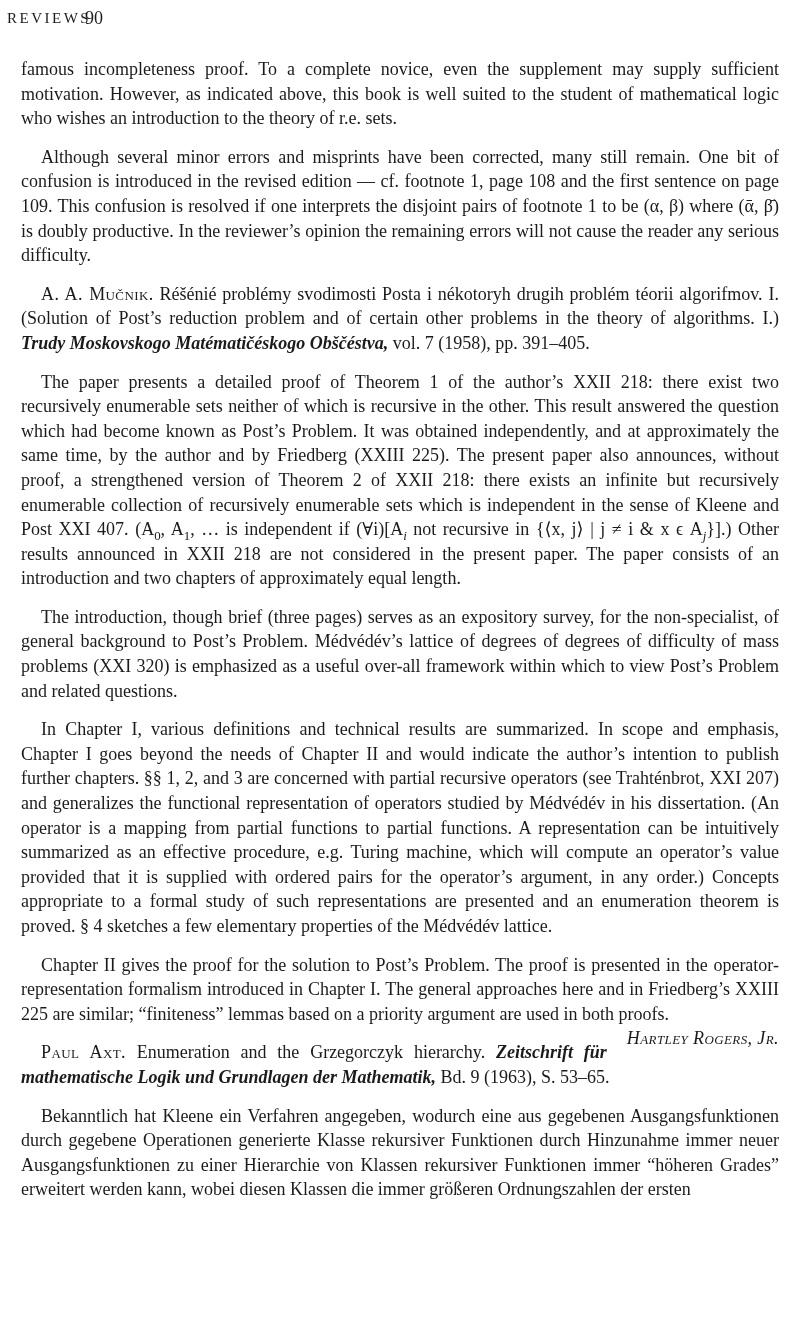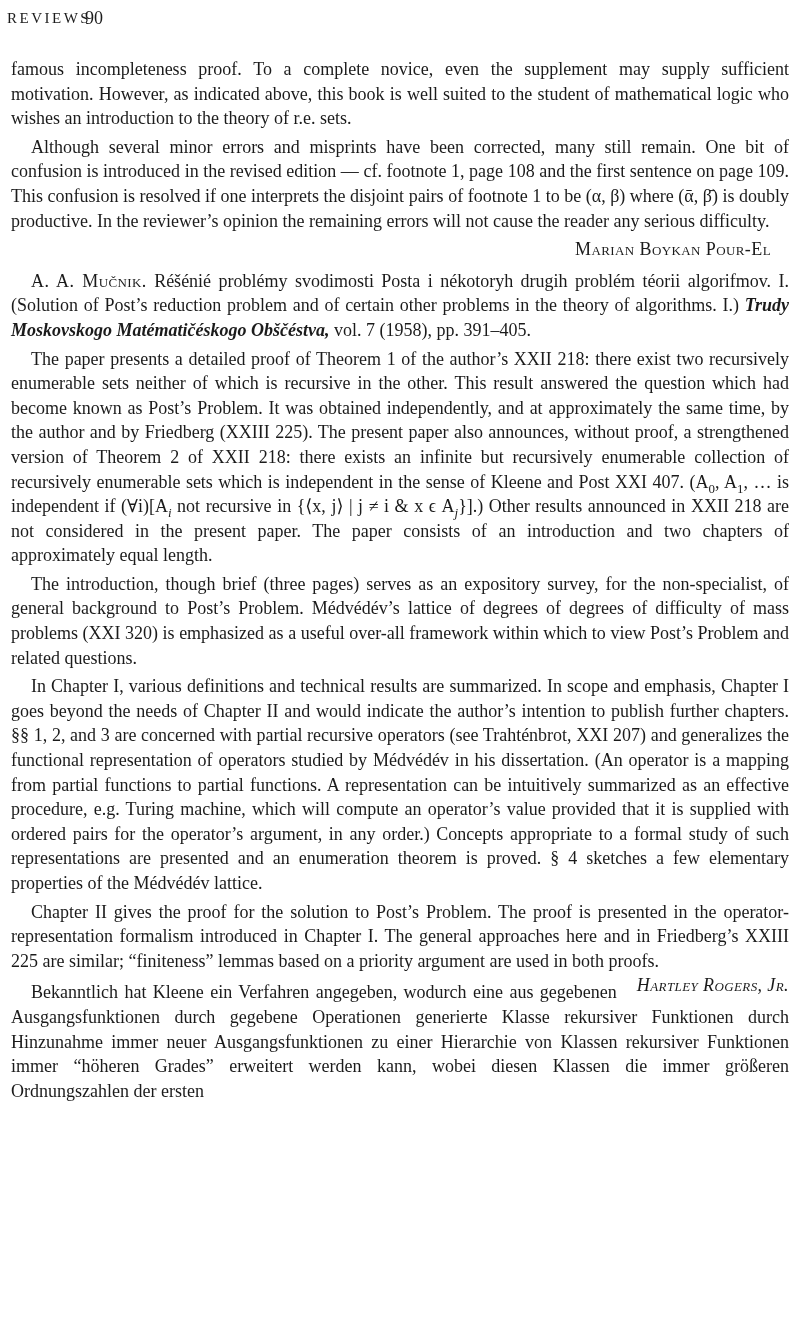--- a/index.html
+++ b/index.html
@@ -14,21 +14,21 @@
     line-height: 24.6px;
     overflow: hidden;
     padding: 6px 7px 0 7px;
     margin: 0 auto;
   }
   .page-header { position: relative; height: 26px; margin-bottom: 25px; }
   .page-number { position: absolute; left: 78px; top: 0; }
   .running-title { display: block; text-align: left; letter-spacing: 2.5px; font-size: 15px; }
   .section { margin: 0; }
   .section + .section { margin-top: 7px; }
-  p.para { margin: 4px; text-align: justify; }
+  p.para { margin: 14px; text-align: justify; }
   p.para.indent { text-indent: 20px; }
   p.para.right { text-align: right; padding-right: 18px; text-indent: 0; }
   .s-r  { }
   .s-i  { }
   .s-b  { font-weight: normal; }
   .s-bi { font-weight: bold; font-style: italic; }
   .s-sc { font-variant: small-caps; letter-spacing: 0.4px; }
   .s-scf{ font-variant: small-caps; letter-spacing: 0.4px; float: right; font-style: italic; }
   .s-sub  { vertical-align: sub; font-size: 0.72em; line-height: 0; }
   .s-isub { vertical-align: sub; font-size: 0.72em; line-height: 0; font-style: italic; }
@@ -38,26 +38,26 @@
 
 <div class="page">
   <div class="page-header">
     <span class="page-number">90</span>
     <span class="running-title">REVIEWS</span>
   </div>
   <div class="content">
     <section class="section">
         <p class="para"><span class="s-r">famous incompleteness proof. To a complete novice, even the supplement may supply sufficient motivation. However, as indicated above, this book is well suited to the student of mathematical logic who wishes an introduction to the theory of r.e. sets.</span></p>
         <p class="para indent"><span class="s-r">Although several minor errors and misprints have been corrected, many still remain. One bit of confusion is introduced in the revised edition — cf. footnote 1, page 108 and the first sentence on page 109. This confusion is resolved if one interprets the disjoint pairs of footnote 1 to be (α, β) where (ᾱ, β̄) is doubly productive. In the reviewer’s opinion the remaining errors will not cause the reader any serious difficulty.</span></p>
-        <p class="para right"><span class="s-sc">Marian Boykan Pour-El</span></p>
       </section>
     <section class="section">
         <p class="para indent"><span class="s-sc">A. A. Mučnik.</span><span class="s-r"> </span><span class="s-i">Réšénié problémy svodimosti Posta i nékotoryh drugih problém téorii algorifmov. I.</span><span class="s-r"> (Solution of Post’s reduction problem and of certain other problems in the theory of algorithms. I.) </span><span class="s-bi">Trudy Moskovskogo Matématičéskogo Obščéstva,</span><span class="s-r"> vol. 7 (1958), pp. 391–405.</span></p>
         <p class="para indent"><span class="s-r">The paper presents a detailed proof of Theorem 1 of the author’s </span><span class="s-b">XXII 218</span><span class="s-r">: there exist two recursively enumerable sets neither of which is recursive in the other. This result answered the question which had become known as Post’s Problem. It was obtained independently, and at approximately the same time, by the author and by Friedberg (</span><span class="s-b">XXIII 225</span><span class="s-r">). The present paper also announces, without proof, a strengthened version of Theorem 2 of </span><span class="s-b">XXII 218</span><span class="s-r">: there exists an infinite but recursively enumerable collection of recursively enumerable sets which is </span><span class="s-i">independent</span><span class="s-r"> in the sense of Kleene and Post </span><span class="s-b">XXI 407</span><span class="s-r">. (</span><span class="s-i">A</span><span class="s-sub">0</span><span class="s-r">, </span><span class="s-i">A</span><span class="s-sub">1</span><span class="s-r">, … is </span><span class="s-i">independent</span><span class="s-r"> if (</span><span class="s-b">∀</span><span class="s-i">i</span><span class="s-r">)[</span><span class="s-i">A</span><span class="s-isub">i</span><span class="s-r"> not recursive in {⟨</span><span class="s-i">x, j</span><span class="s-r">⟩ | </span><span class="s-i">j</span><span class="s-r"> ≠ </span><span class="s-i">i</span><span class="s-r"> &amp; </span><span class="s-i">x</span><span class="s-r"> ϵ </span><span class="s-i">A</span><span class="s-isub">j</span><span class="s-r">}].) Other results announced in </span><span class="s-b">XXII 218</span><span class="s-r"> are not considered in the present paper. The paper consists of an introduction and two chapters of approximately equal length.</span></p>
         <p class="para indent"><span class="s-r">The introduction, though brief (three pages) serves as an expository survey, for the non-specialist, of general background to Post’s Problem. Médvédév’s </span><span class="s-i">lattice of degrees of degrees of difficulty of mass problems</span><span class="s-r"> (</span><span class="s-b">XXI 320</span><span class="s-r">) is emphasized as a useful over-all framework within which to view Post’s Problem and related questions.</span></p>
         <p class="para indent"><span class="s-r">In Chapter I, various definitions and technical results are summarized. In scope and emphasis, Chapter I goes beyond the needs of Chapter II and would indicate the author’s intention to publish further chapters. §§ 1, 2, and 3 are concerned with partial recursive operators (see Trahténbrot, </span><span class="s-b">XXI 207</span><span class="s-r">) and generalizes the functional representation of operators studied by Médvédév in his dissertation. (An </span><span class="s-i">operator</span><span class="s-r"> is a mapping from partial functions to partial functions. A </span><span class="s-i">representation</span><span class="s-r"> can be intuitively summarized as an effective procedure, e.g. Turing machine, which will compute an operator’s value provided that it is supplied with ordered pairs for the operator’s argument, in any order.) Concepts appropriate to a formal study of such representations are presented and an enumeration theorem is proved. § 4 sketches a few elementary properties of the Médvédév lattice.</span></p>
         <p class="para indent"><span class="s-r">Chapter II gives the proof for the solution to Post’s Problem. The proof is presented in the operator-representation formalism introduced in Chapter I. The general approaches here and in Friedberg’s </span><span class="s-b">XXIII 225</span><span class="s-r"> are similar; “finiteness” lemmas based on a priority argument are used in both proofs.</span><span class="s-scf">Hartley Rogers, Jr.</span></p>
       </section>
     <section class="section">
+        <p class="para indent"><span class="s-sc">Paul Axt.</span><span class="s-r"> </span><span class="s-i">Enumeration and the Grzegorczyk hierarchy.</span><span class="s-r"> </span><span class="s-bi">Zeitschrift für mathematische Logik und Grundlagen der Mathematik,</span><span class="s-r"> Bd. 9 (1963), S. 53–65.</span></p>
         <p class="para indent"><span class="s-r">Bekanntlich hat Kleene ein Verfahren angegeben, wodurch eine aus gegebenen Ausgangsfunktionen durch gegebene Operationen generierte Klasse rekursiver Funktionen durch Hinzunahme immer neuer Ausgangsfunktionen zu einer Hierarchie von Klassen rekursiver Funktionen immer “höheren Grades” erweitert werden kann, wobei diesen Klassen die immer größeren Ordnungszahlen der ersten</span></p>
       </section>
   </div>
 </div>
 
 </body></html>

